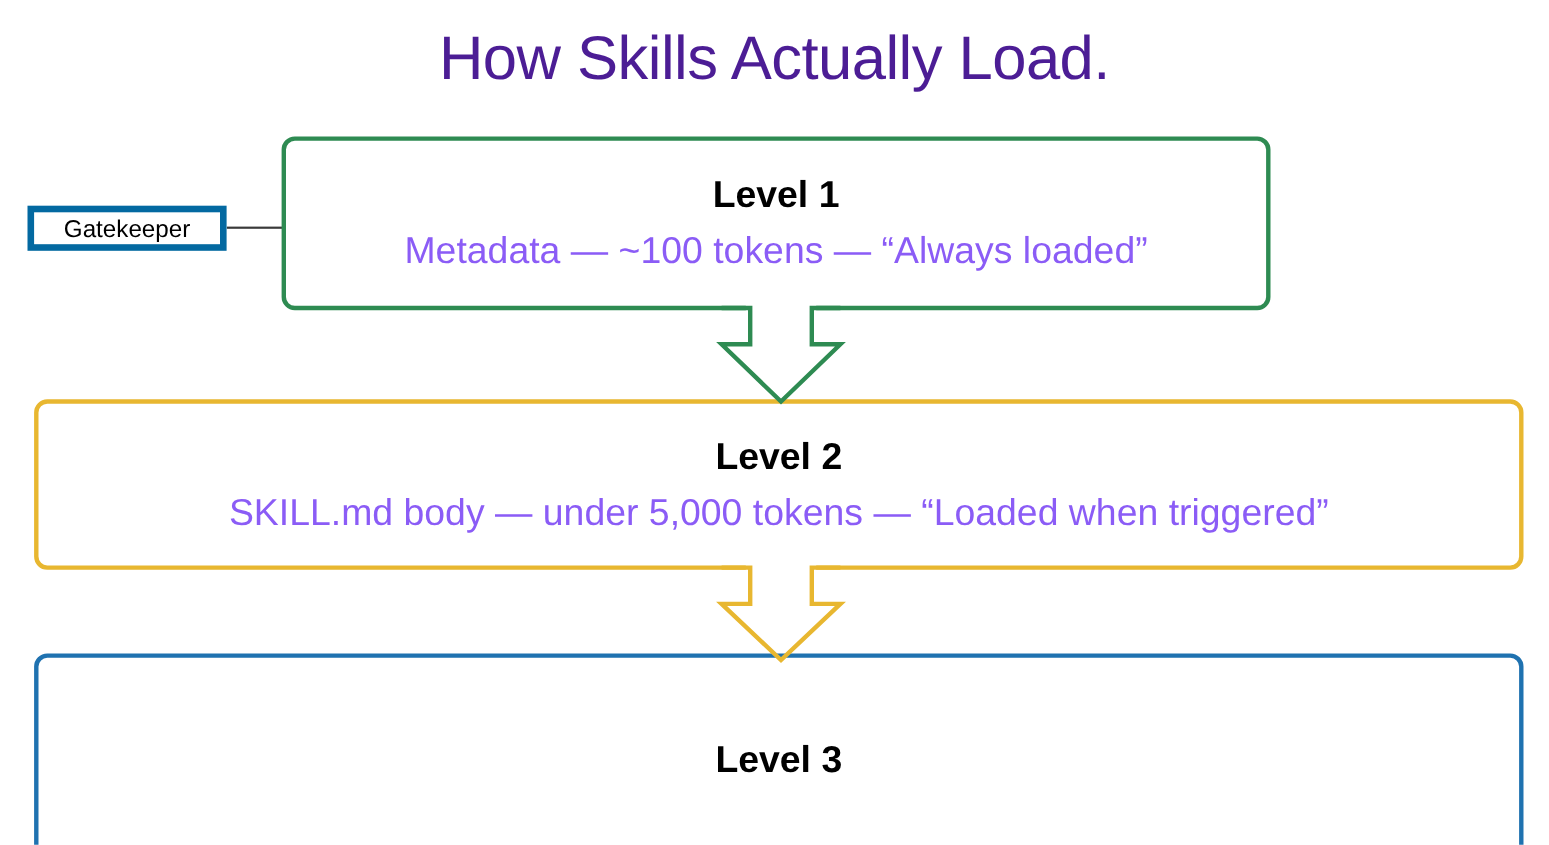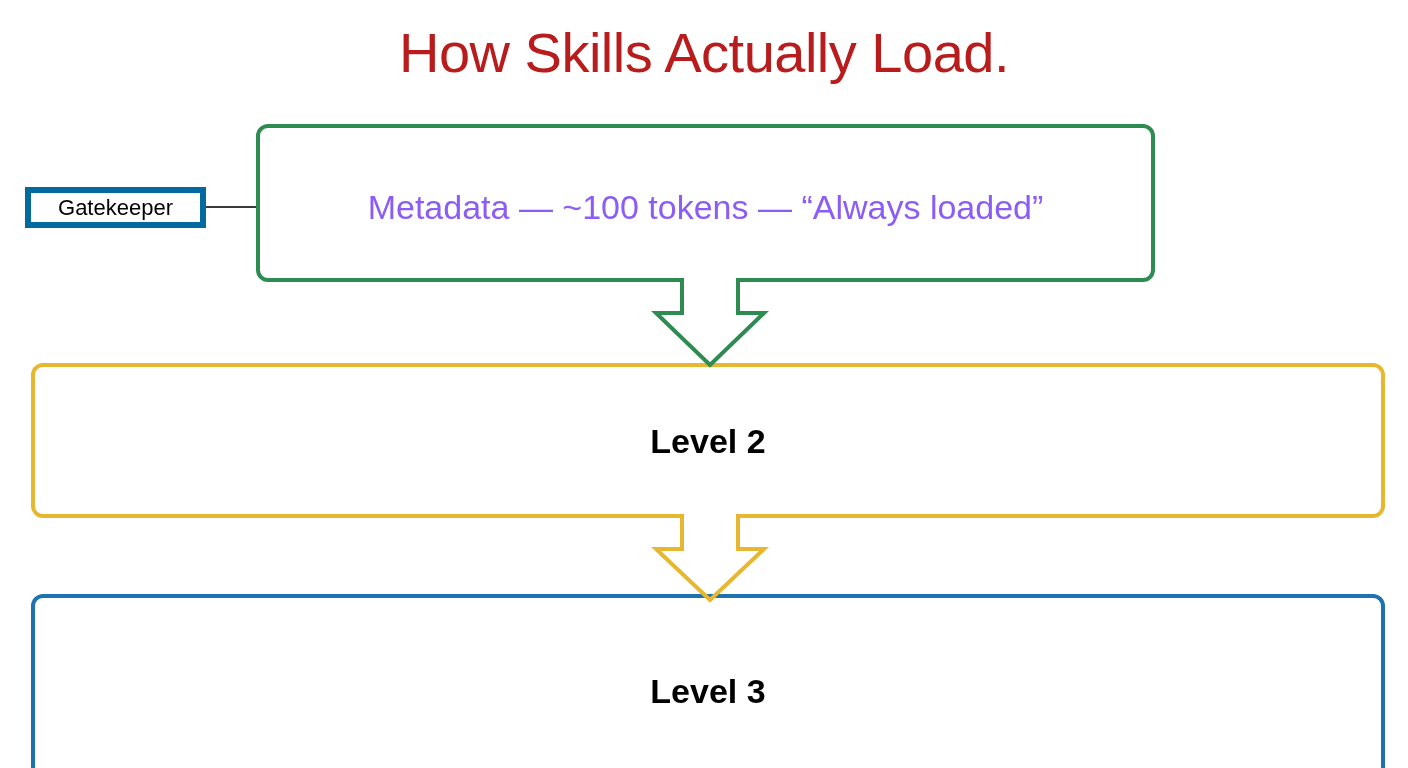--- a/index.html
+++ b/index.html
@@ -28,21 +28,21 @@
   #page-title {
     position: absolute;
     left: 0;
     top: 20px;
     width: 1408px;
     text-align: center;
     font-size: 56px;
     font-weight: 400;
     letter-spacing: -0.5px;
     line-height: 66px;
-    color: #b91c1c;
+    color: #4c1d95;
     white-space: nowrap;
   }
 
   
   #gatekeeper-box {
     position: absolute;
     left: 25px;
     top: 187px;
     width: 181px;
     height: 41px;
@@ -140,25 +140,27 @@
 <div id="stage">
 
   <div id="page-title">How Skills Actually Load.</div>
 
   <div id="gatekeeper-connector"></div>
   <div id="gatekeeper-box">
     <span id="gatekeeper-label">Gatekeeper</span>
   </div>
 
   <div id="level-1-box" class="level-box">
+    <div class="level-title">Level 1</div>
     <div class="level-desc">Metadata — ~100 tokens — “Always loaded”</div>
   </div>
 
   <div id="level-2-box" class="level-box">
     <div class="level-title">Level 2</div>
+    <div class="level-desc">SKILL.md body — under 5,000 tokens — “Loaded when triggered”</div>
   </div>
 
   <div id="level-3-box" class="level-box">
     <div class="level-title">Level 3</div>
   </div>
 
   <div id="l1-bottom-mask" class="arrow-mask"></div>
   <div id="l2-bottom-mask" class="arrow-mask"></div>
 
   <svg id="arrow-layer" viewBox="0 0 1408 768">

